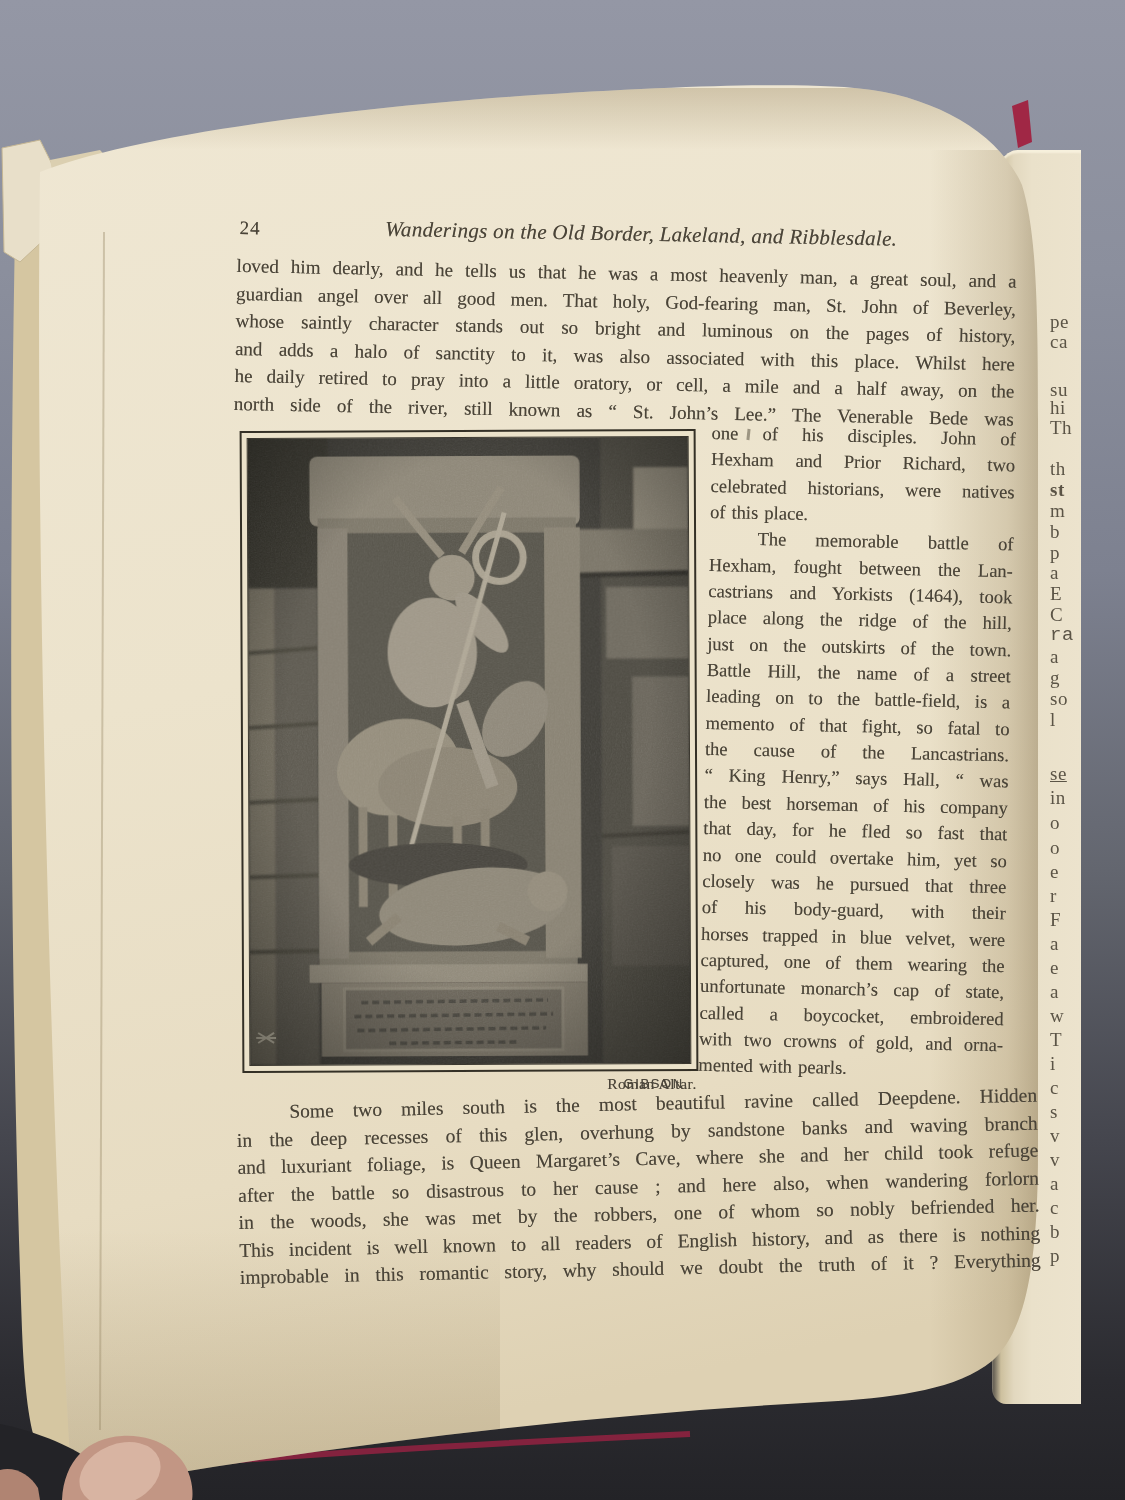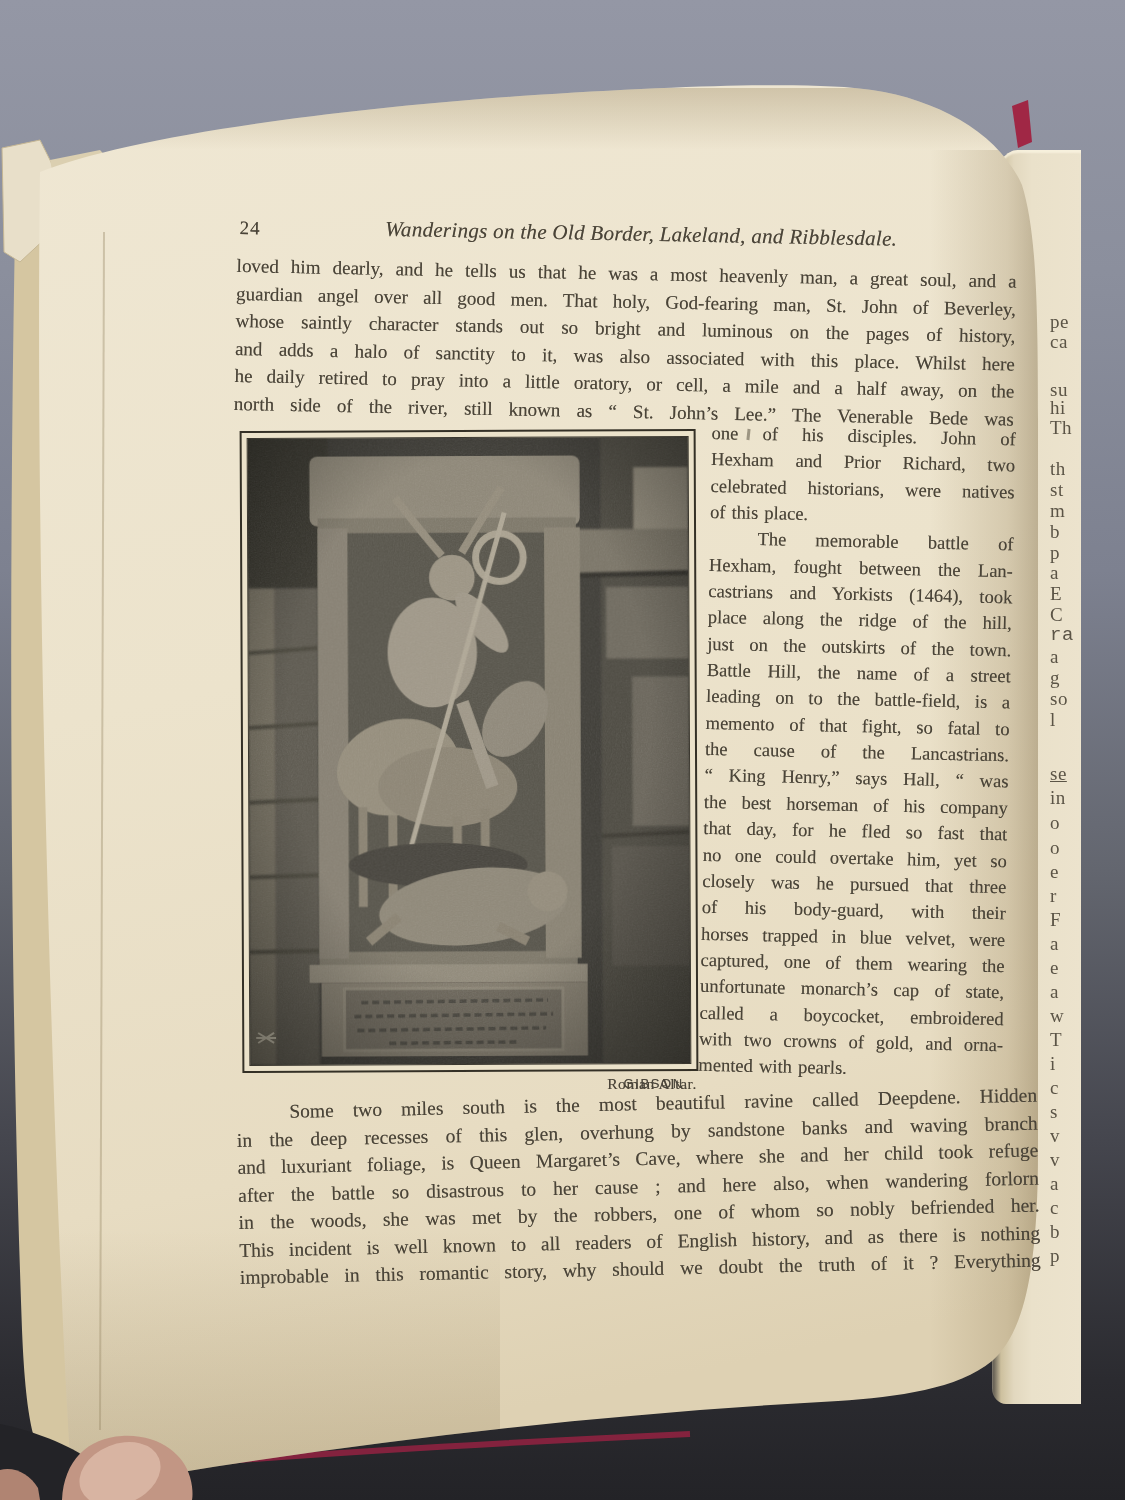--- a/index.html
+++ b/index.html
@@ -55,21 +55,21 @@
 <div id="stage">
 
   <div class="right-page">
     <div>
         <span class="frag" style="top: 162px;">pe</span>
         <span class="frag" style="top: 182px;">ca</span>
         <span class="frag" style="top: 230px;">su</span>
         <span class="frag" style="top: 248px;">hi</span>
         <span class="frag" style="top: 268px;">Th</span>
         <span class="frag" style="top: 309px;">th</span>
-        <span class="frag" style="top: 330px;">st</span>
+        <span class="frag" style="top: 330px; font-weight: bold;">st</span>
         <span class="frag" style="top: 351px;">m</span>
         <span class="frag" style="top: 372px;">b</span>
         <span class="frag" style="top: 393px;">p</span>
         <span class="frag" style="top: 413px;">a</span>
         <span class="frag" style="top: 434px;">E</span>
         <span class="frag" style="top: 455px;">C</span>
         <span class="frag" style="top: 476px; font-family: Liberation Mono, monospace;">ra</span>
         <span class="frag" style="top: 497px;">a</span>
         <span class="frag" style="top: 518px;">g</span>
         <span class="frag" style="top: 539px;">so</span>

